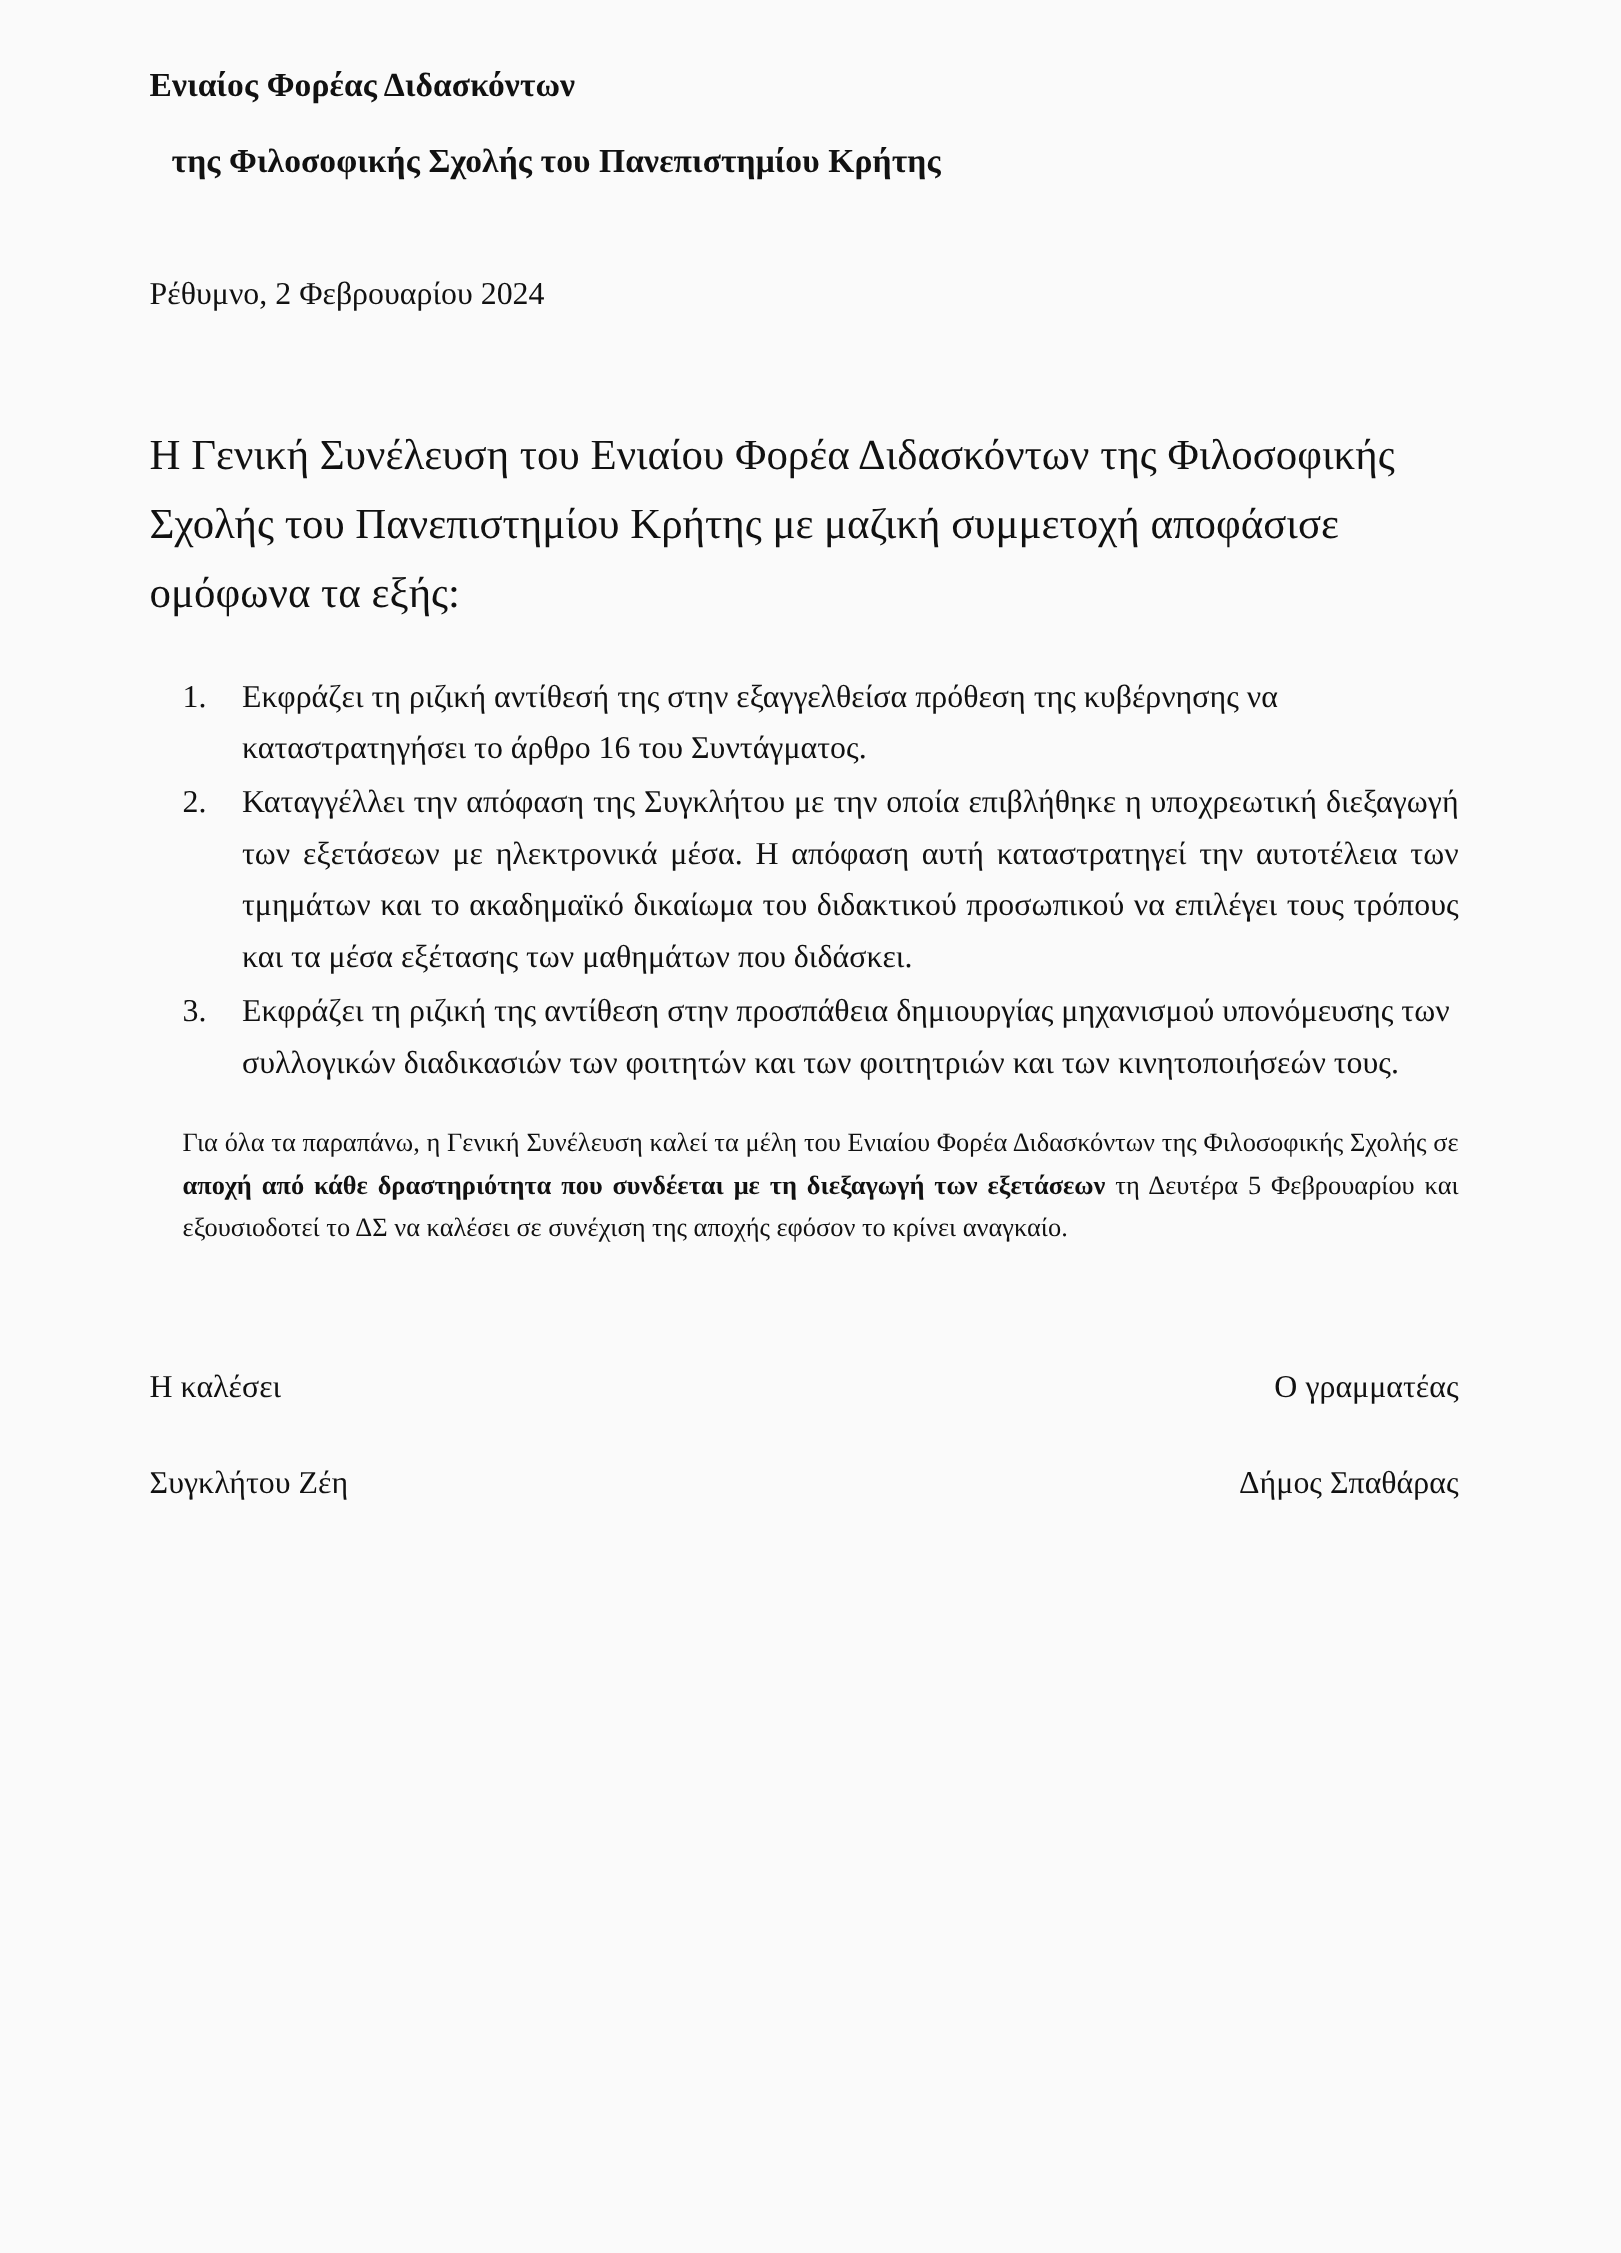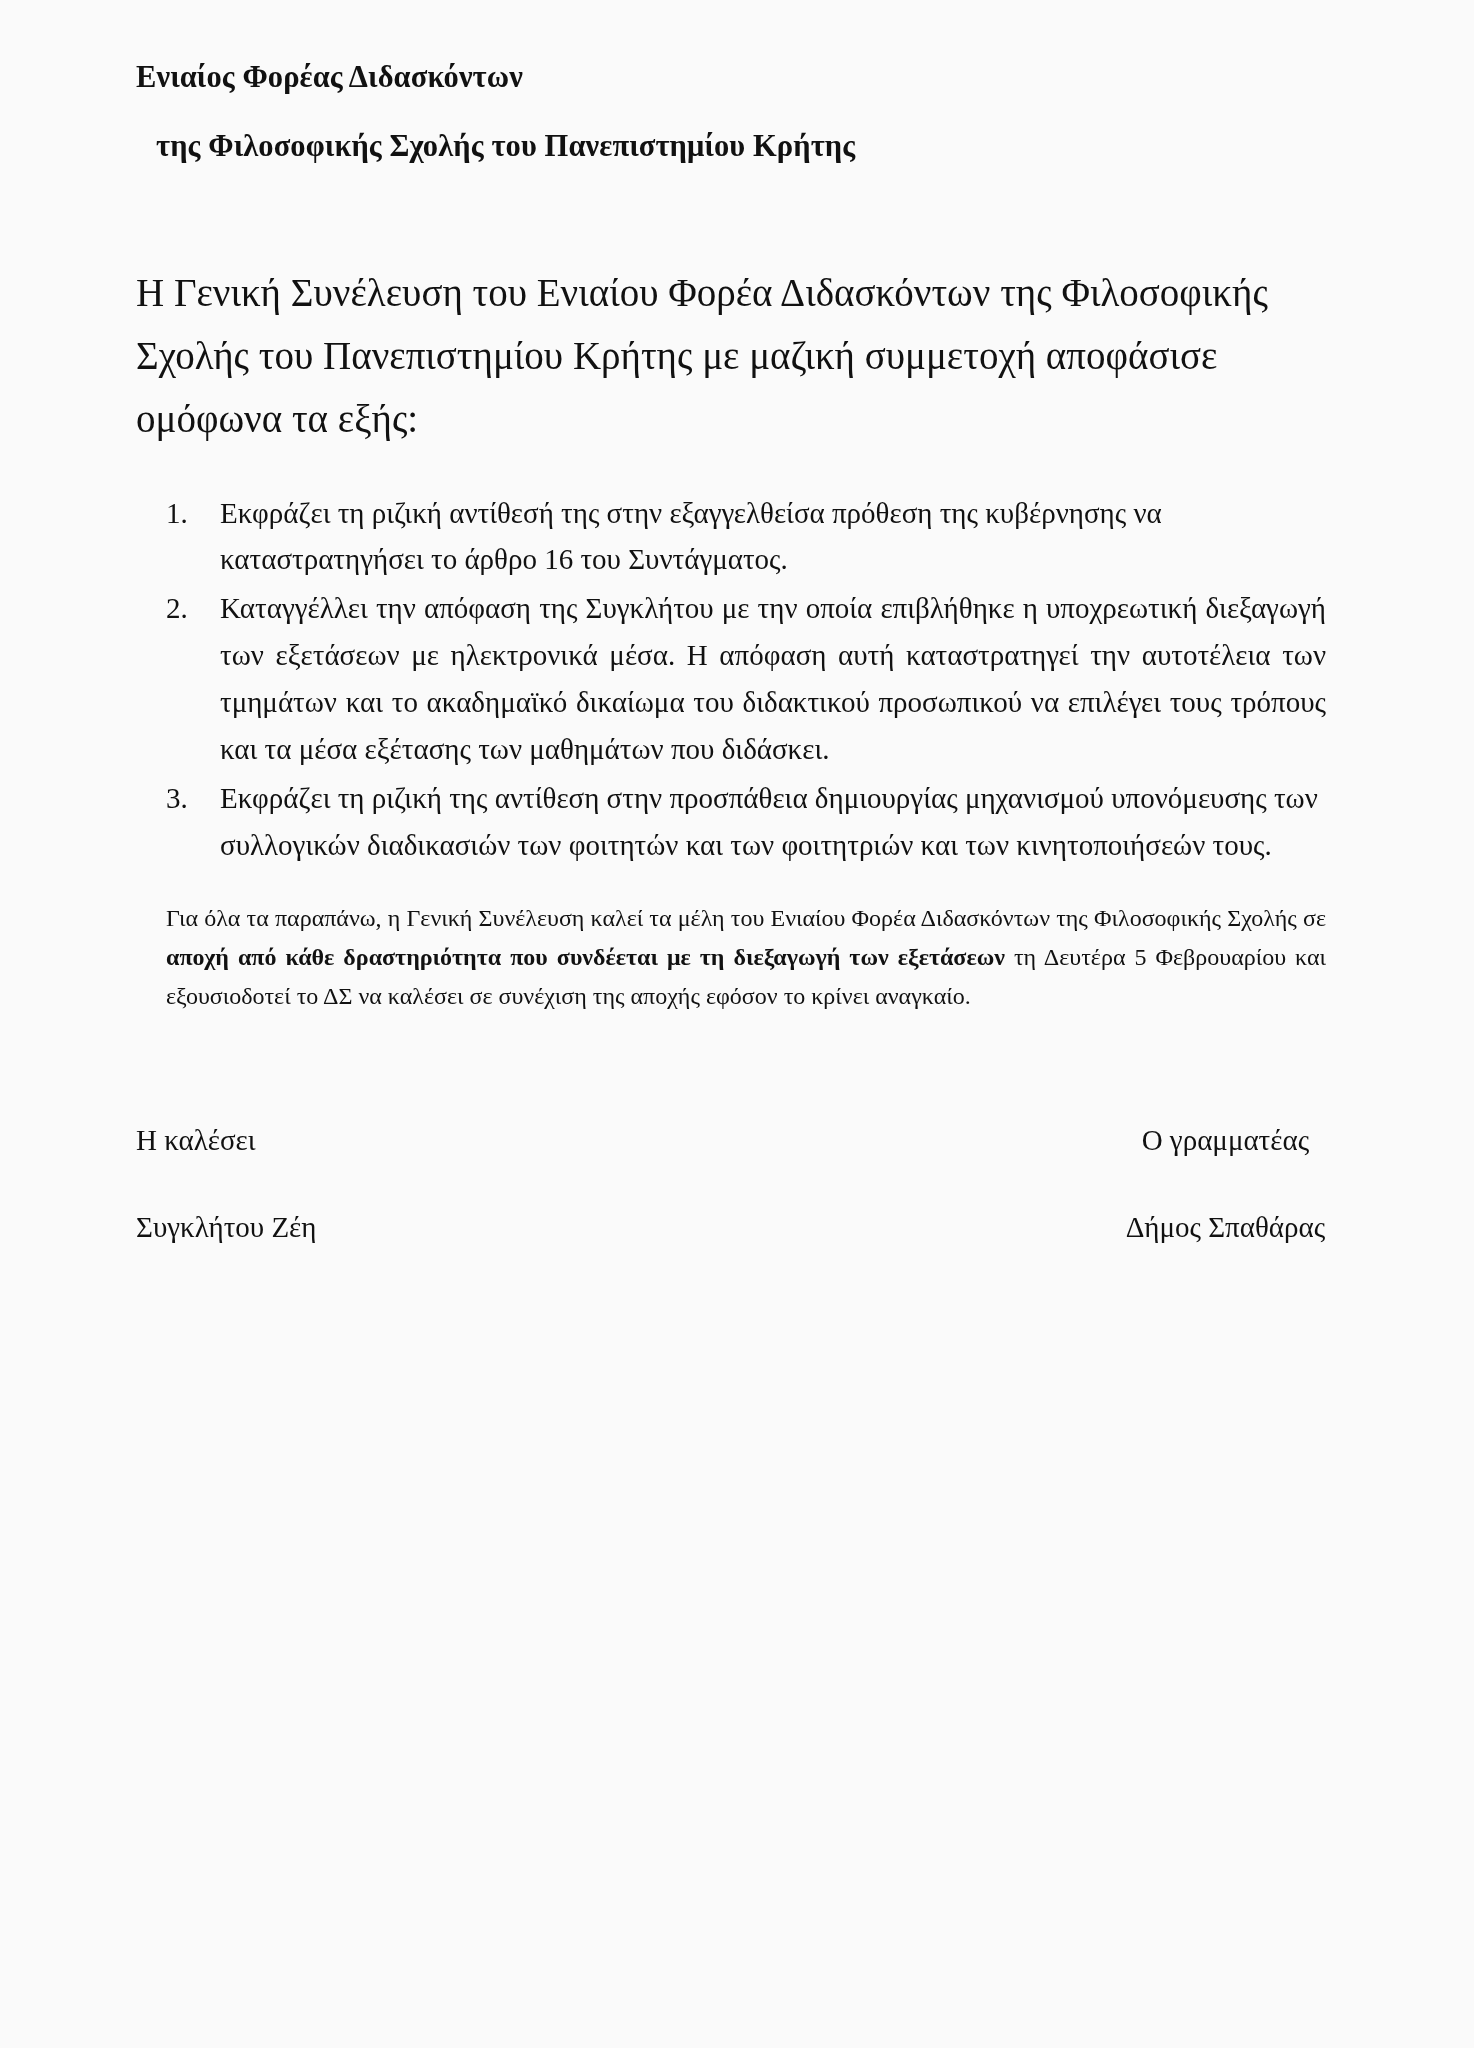--- a/index.html
+++ b/index.html
@@ -97,38 +97,39 @@
     margin-top: 110px;
     display: flex;
     justify-content: space-between;
     font-size: 29px;
     line-height: 1.0;
   }
   .sig-col {
     width: 48%;
   }
   .sig-col.right {
-    text-align: center;
+    text-align: right;
     padding-left: 370px;
     box-sizing: border-box;
   }
   .sig-role { display: block; margin-bottom: 58px; }
   .sig-name { display: block; }
 </style>
 </head>
 <body>
 
 <div class="page">
   <div class="inner">
 
     <div class="doc-heading">
       <span class="hline hline-1">Ενιαίος Φορέας Διδασκόντων</span>
       <span class="hline hline-2">της Φιλοσοφικής Σχολής του Πανεπιστημίου Κρήτης</span>
     </div>
 
+    <div class="doc-date">Ρέθυμνο, 2 Φεβρουαρίου 2024</div>
 
     <p class="intro">Η Γενική Συνέλευση του Ενιαίου Φορέα Διδασκόντων της Φιλοσοφικής Σχολής του Πανεπιστημίου Κρήτης με μαζική συμμετοχή αποφάσισε ομόφωνα τα εξής:</p>
 
     <ol class="decisions">
       <li class="ragged">
         <span class="num">1.</span>
         <span class="txt">Εκφράζει τη ριζική αντίθεσή της στην εξαγγελθείσα πρόθεση της κυβέρνησης να καταστρατηγήσει το άρθρο 16 του Συντάγματος.</span>
       </li>
       <li>
         <span class="num">2.</span>

